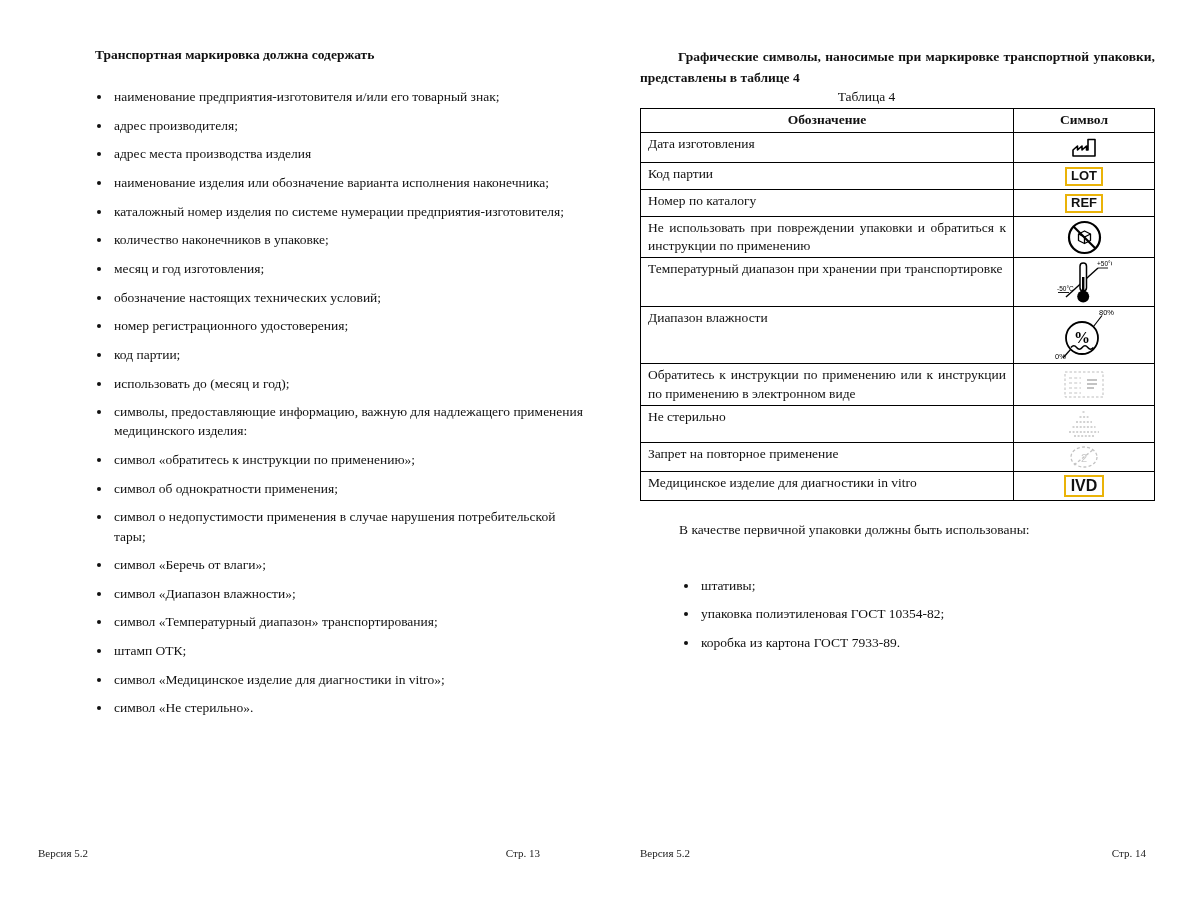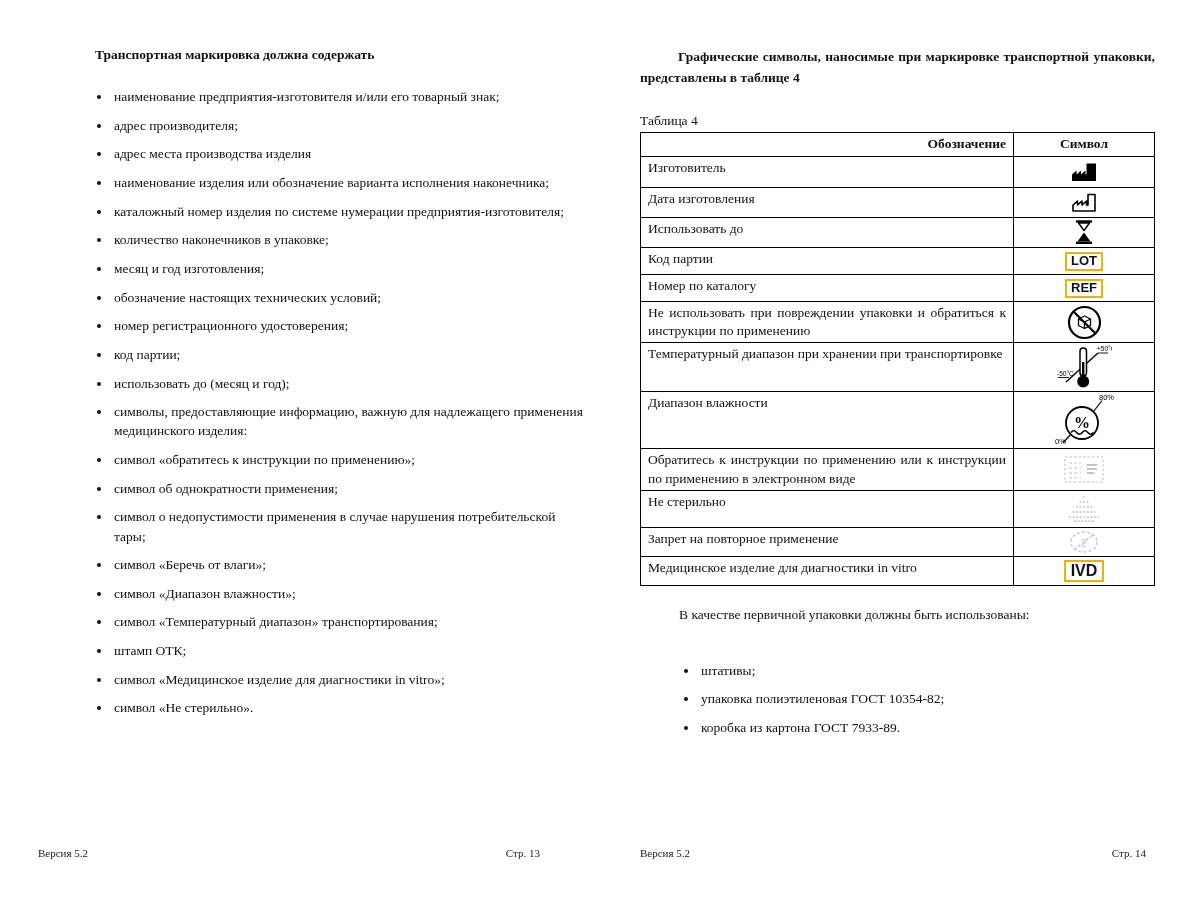--- a/index.html
+++ b/index.html
@@ -10,26 +10,26 @@
   .page{position:absolute;top:47px;}
   .page-left{left:95px;width:488px;}
   .page-right{left:640px;width:515px;}
 
   .doc-heading{font-size:13.5px;font-weight:bold;margin:0 0 24px 0;}
   .bullet-list{margin:0;padding-left:17px;font-size:13.5px;line-height:1.42;}
   .bullet-list li{margin-bottom:9.5px;padding-left:2px;}
 
   .intro{font-size:13.5px;font-weight:bold;text-align:justify;line-height:1.55;
          text-indent:38px;margin:0;}
-  .tbl-caption{font-size:13.5px;text-align:left;padding-right:62px;margin:24px 0 3px 0;}
+  .tbl-caption{font-size:13.5px;text-align:center;padding-right:62px;margin:0 0 3px 0;}
 
   table.symbols{border-collapse:collapse;width:515px;table-layout:fixed;}
   table.symbols th,table.symbols td{border:1px solid #000;}
   table.symbols th{font-size:13.5px;font-weight:bold;padding:2px 7px;height:19px;}
-  th.col-design{text-align:right;}
+  th.col-design{text-align:center;}
   th.col-symbol{text-align:center;width:126px;}
   td.label{font-size:13.5px;padding:2px 7px;vertical-align:top;text-align:justify;line-height:1.35;}
   td.sym{text-align:center;vertical-align:middle;padding:1px 2px;width:126px;}
   tr.r0{height:31px} tr.r1{height:30px} tr.r2{height:30px} tr.r3{height:27px}
   tr.r4{height:27px} tr.r5{height:40px} tr.r6{height:36px} tr.r7{height:49px}
   tr.r8{height:55px} tr.r9{height:35px} tr.r10{height:37px} tr.r11{height:29px}
   tr.r12{height:29px}
 
   .box-symbol{display:inline-block;border:2px solid #eab308;padding:0 4px;line-height:1.15;
     font-family:"Liberation Sans","DejaVu Sans",sans-serif;font-weight:bold;font-size:13px;}
@@ -82,44 +82,25 @@
   <div class="tbl-caption">Таблица 4</div>
 
   <table class="symbols">
     <thead>
       <tr>
         <th class="col-design">Обозначение</th>
         <th class="col-symbol">Символ</th>
       </tr>
     </thead>
     <tbody>
-      <tr class="r0">
-        <td class="label">Изготовитель</td>
-        <td class="sym">
-          <svg width="30" height="22" viewBox="0 0 30 22">
-            <path d="M3 20 L3 13.5 L7.5 9.5 L7.5 13.5 L12 9.5 L12 13.5 L16.5 9.5 L16.5 13.5 L17.5 13.5 L17.5 2.5 L27 2.5 L27 20 Z" fill="#000"></path>
-          </svg>
-        </td>
-      </tr>
       <tr class="r1">
         <td class="label">Дата изготовления</td>
         <td class="sym">
           <svg width="28" height="21" viewBox="0 0 28 21">
             <path d="M3 19 L3 13 L7.5 9 L7.5 13 L12 9 L12 13 L16.5 9 L16.5 13 L18 13 L18 2.5 L25 2.5 L25 19 Z" fill="none" stroke="#000" stroke-width="1.6" stroke-linejoin="round"></path>
-          </svg>
-        </td>
-      </tr>
-      <tr class="r2">
-        <td class="label">Использовать до</td>
-        <td class="sym">
-          <svg width="22" height="26" viewBox="0 0 22 26">
-            <line x1="3" y1="2.5" x2="19" y2="2.5" stroke="#000" stroke-width="2.4"></line>
-            <path d="M5.5 4 L11 11.5 L16.5 4 Z" fill="#fff" stroke="#000" stroke-width="1.4" stroke-linejoin="round"></path>
-            <path d="M11 13.5 L4.5 22.5 L17.5 22.5 Z" fill="#000"></path>
-            <line x1="3" y1="23.8" x2="19" y2="23.8" stroke="#000" stroke-width="2.4"></line>
           </svg>
         </td>
       </tr>
       <tr class="r3">
         <td class="label">Код партии</td>
         <td class="sym">
           <span class="box-symbol">LOT</span>
         </td>
       </tr>
       <tr class="r4">

